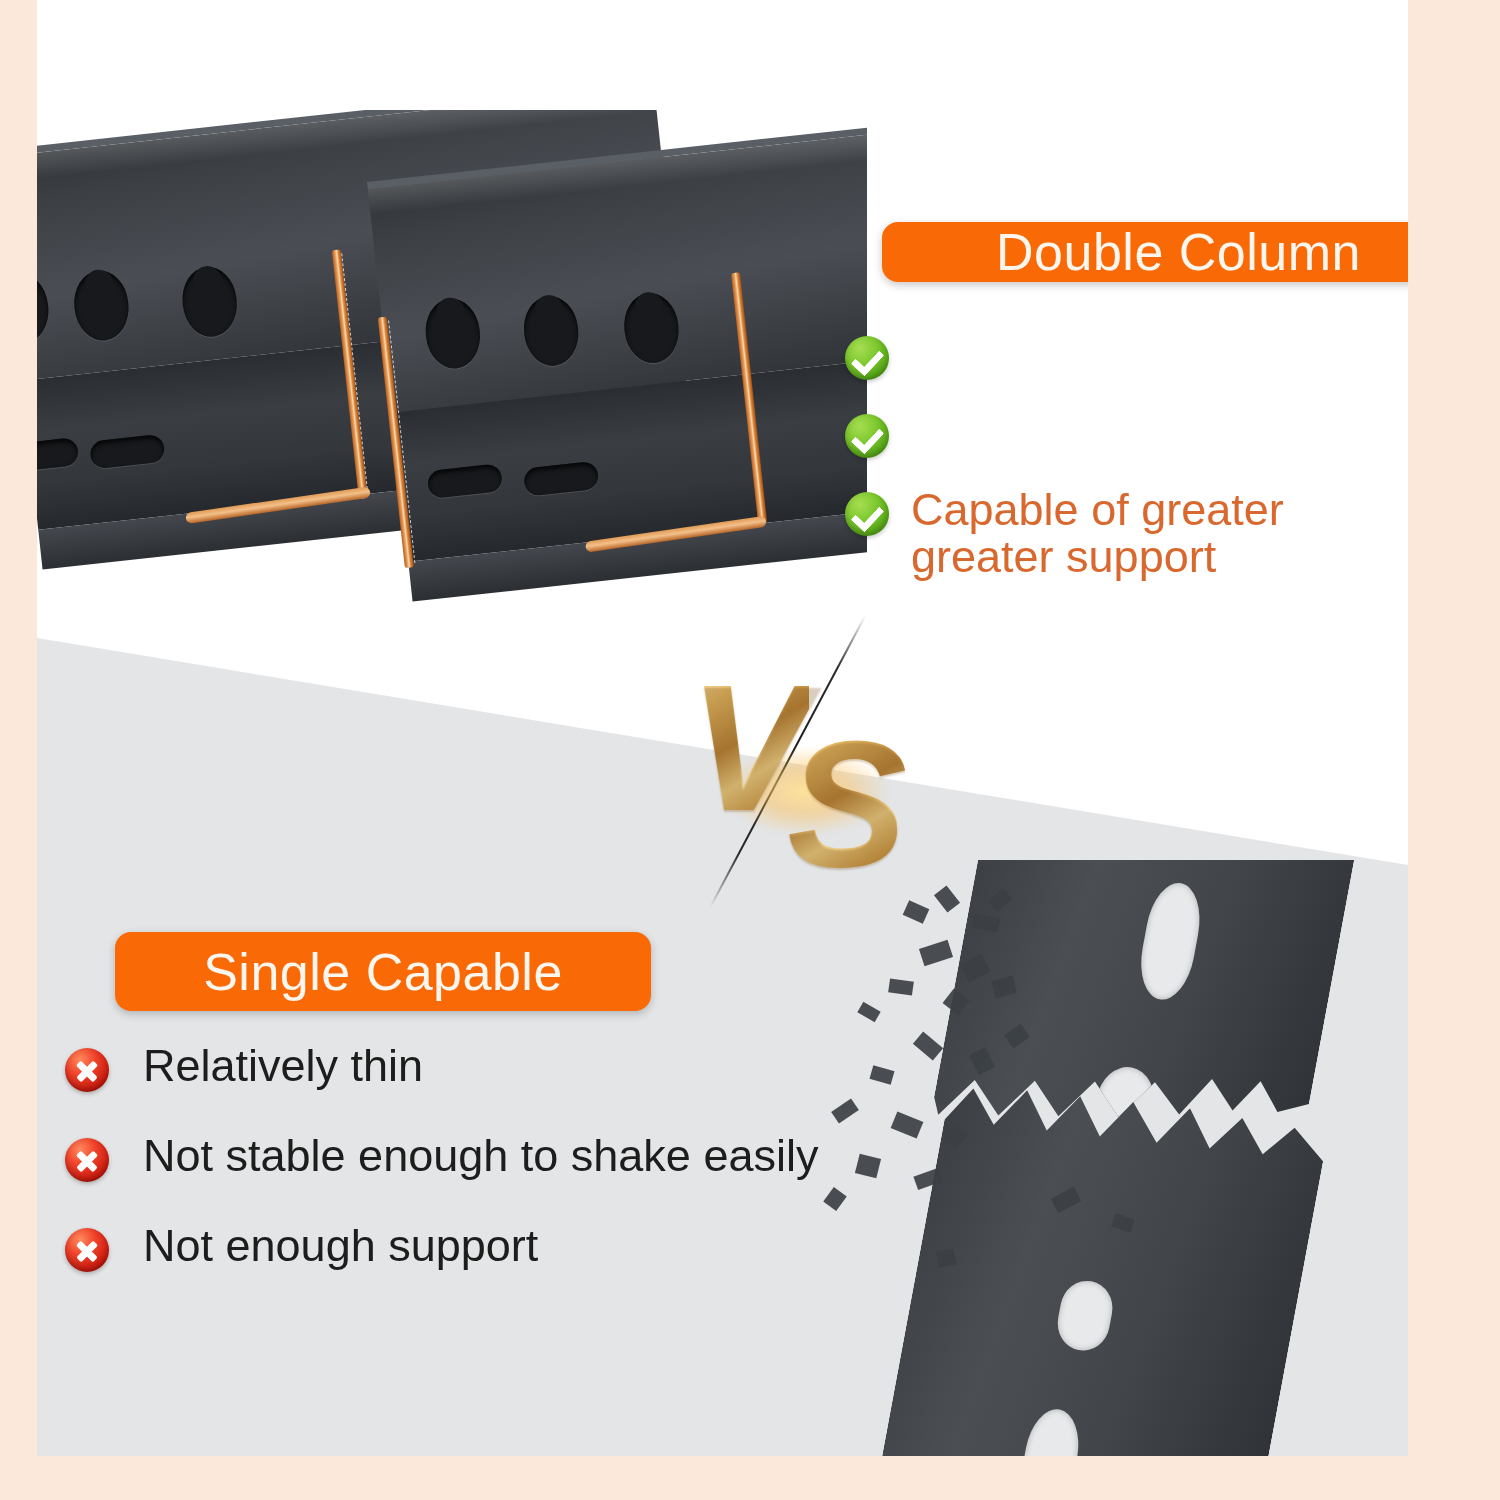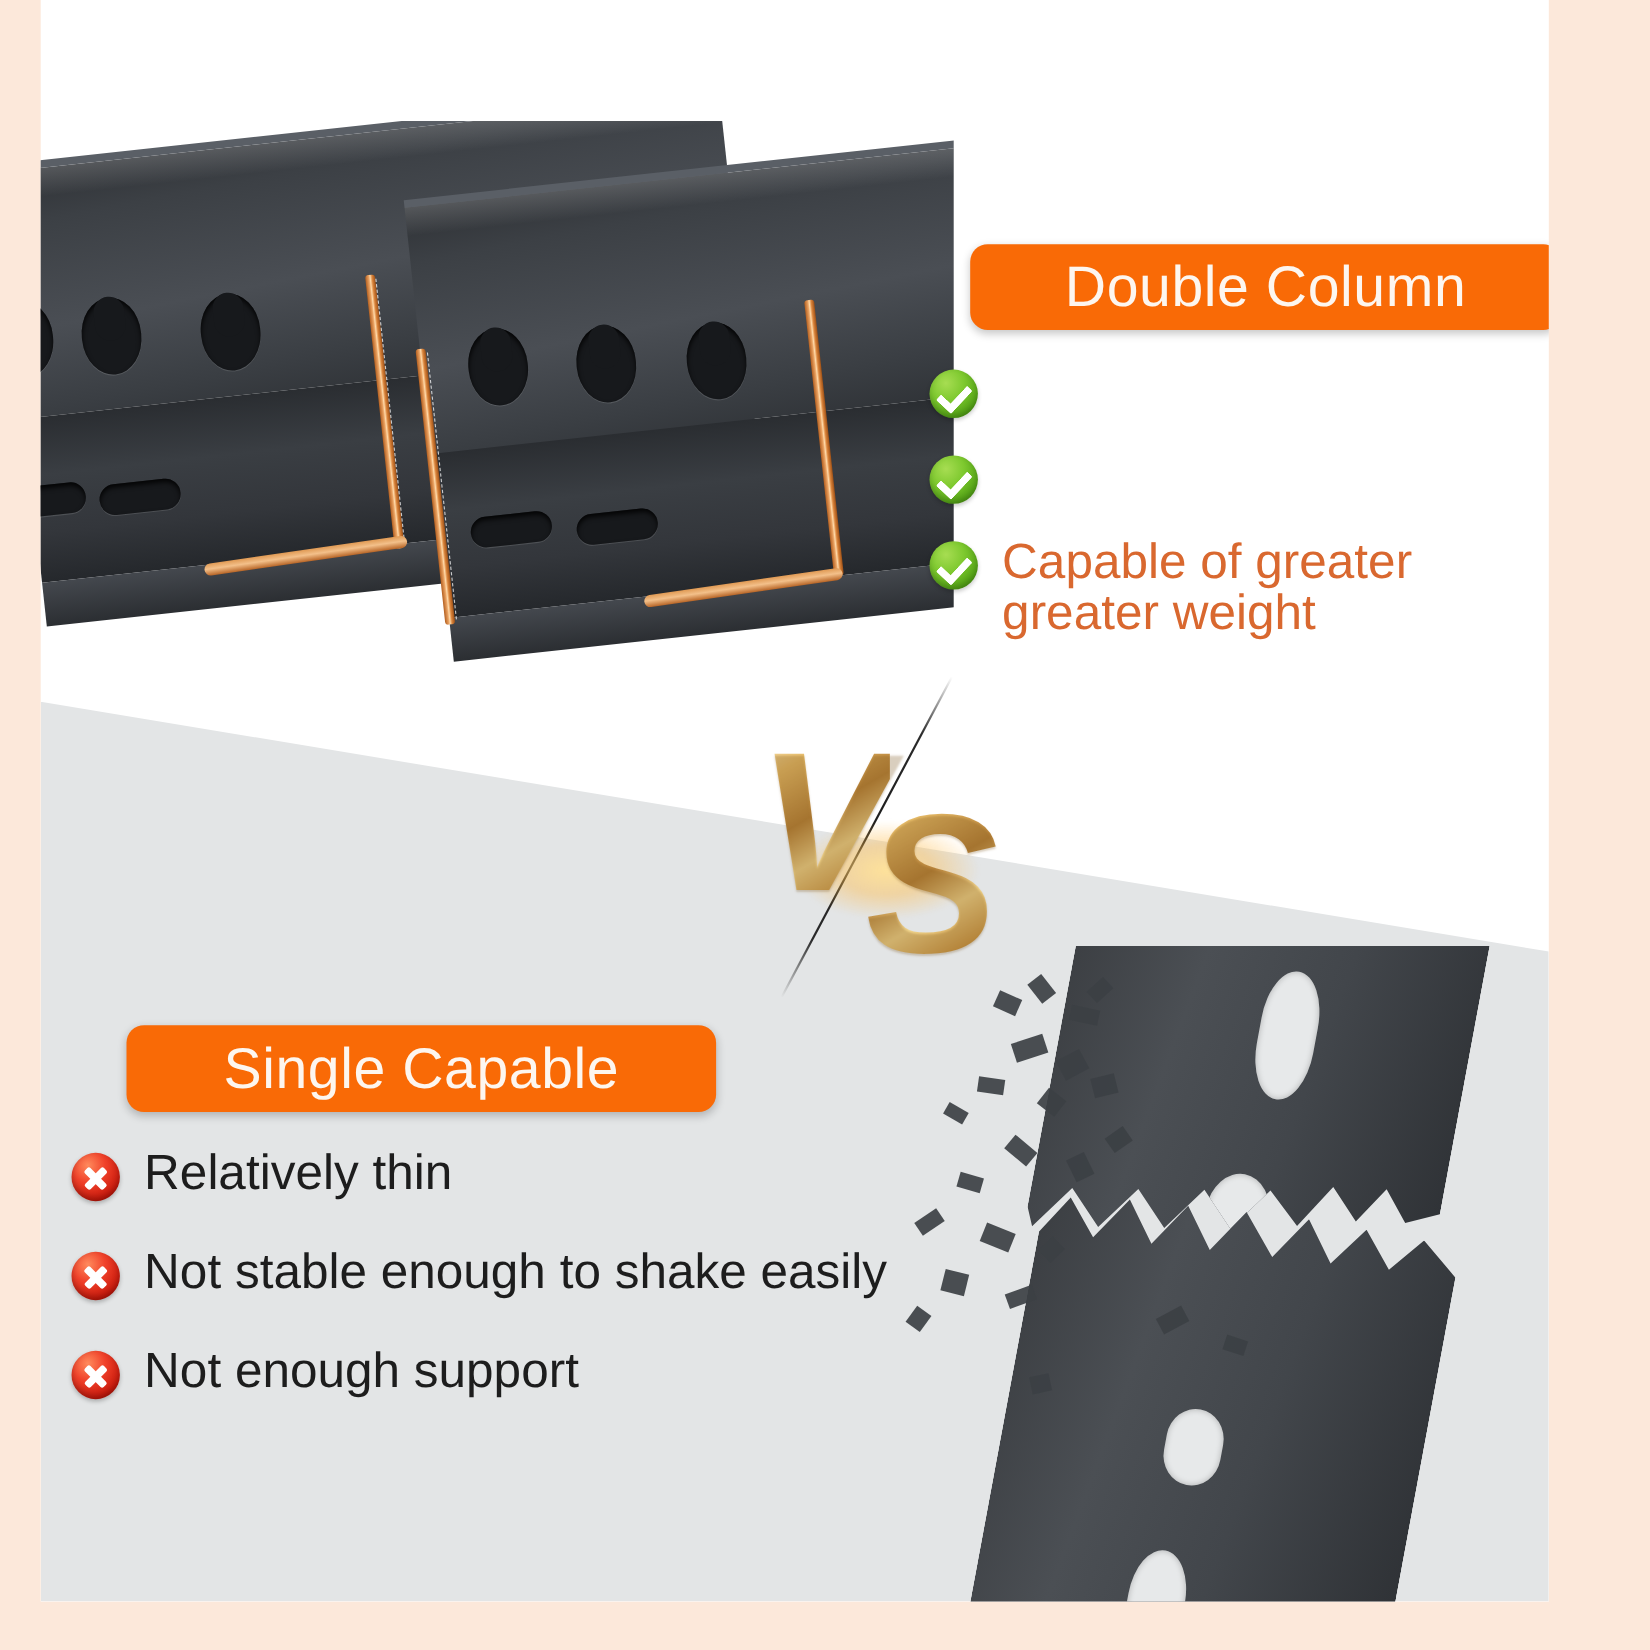--- a/index.html
+++ b/index.html
@@ -247,42 +247,43 @@
     color: #fdf6ef;
     font-size: 52px;
     font-weight: normal;
     letter-spacing: .5px;
     white-space: nowrap;
   }
   .pill-double {
     left: 845px;
     top: 222px;
     width: 537px;
-    height: 78px;
+    height: 60px;
+    padding-left: 28px;
   }
   .pill-single {
     left: 78px;
     top: 932px;
     width: 536px;
     height: 79px;
   }
 
   
   .bullets {
     position: absolute;
   }
   .bullets-pro { left: 808px; top: 330px; width: 560px; }
   .bullets-con { left: 28px;  top: 1042px; width: 830px; }
 
   .bullet {
     display: flex;
     align-items: flex-start;
     margin-bottom: 28px;
   }
-  .bullets-con .bullet { margin-bottom: 40px; }
+  .bullets-con .bullet { margin-bottom: 40px; gap: 12px; }
 
   .bullet-icon {
     flex: 0 0 auto;
     width: 44px;
     height: 44px;
     border-radius: 50%;
     position: relative;
     margin-right: 22px;
     margin-top: 6px;
   }
@@ -421,21 +422,21 @@
       <div class="bullet">
         <span class="bullet-icon icon-check"></span>
       </div>
       <div class="bullet">
         <span class="bullet-icon icon-check"></span>
       </div>
       <div class="bullet">
         <span class="bullet-icon icon-check"></span>
         <span class="bullet-text">
           <span class="l1">Capable of greater</span>
-          <span class="l2">greater weight</span>
+          <span class="l2">greater support</span>
         </span>
       </div>
     </div>
 
     <div class="pill pill-single">Single Capable</div>
 
     <div class="bullets bullets-con">
       <div class="bullet">
         <span class="bullet-icon icon-x"></span>
         <span class="bullet-text">Relatively thin</span>

